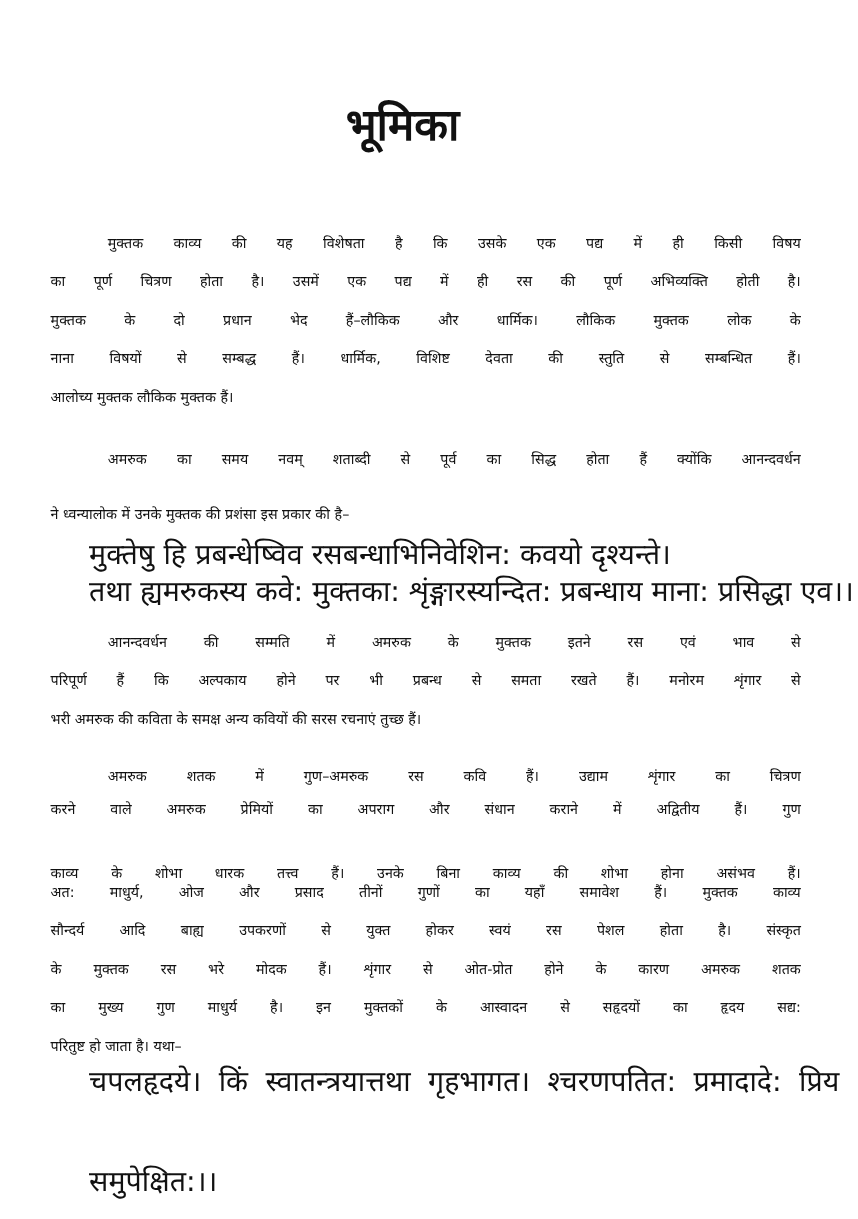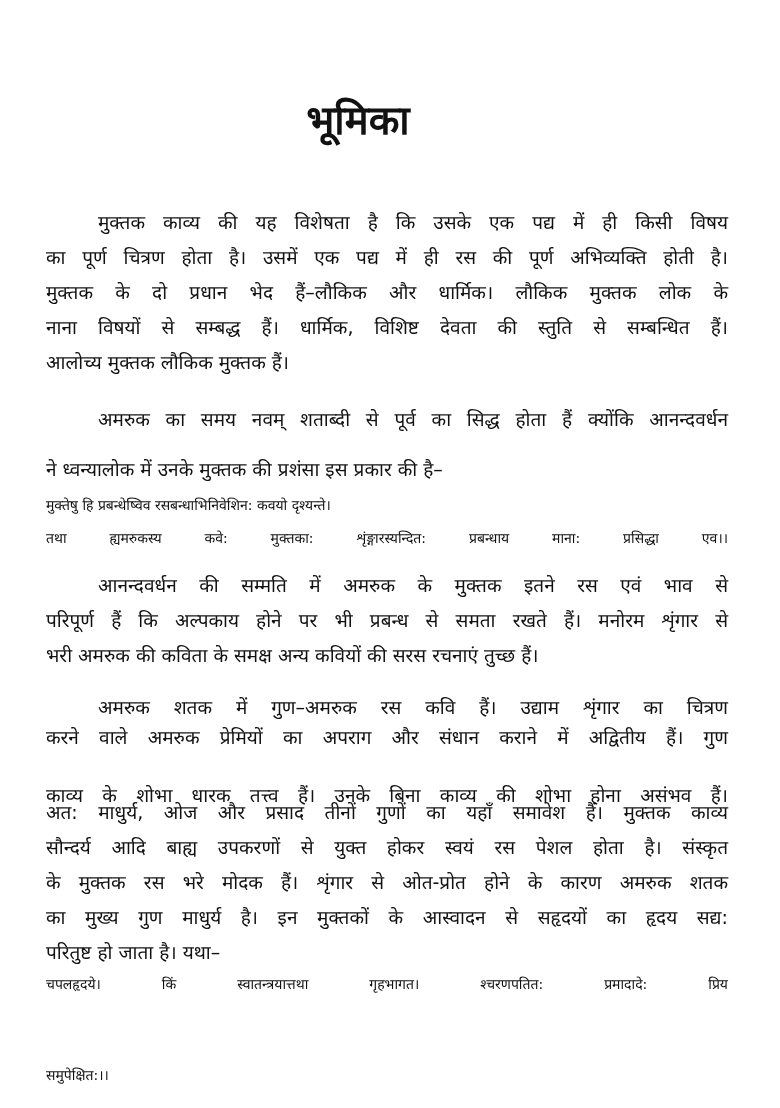--- a/index.html
+++ b/index.html
@@ -2,31 +2,31 @@
 <html><head>
 <meta charset="utf-8">
 <style>
   html, body { margin: 0; padding: 0; background: #ffffff; }
   body {
     width: 780px; height: 1108px; position: relative; overflow: hidden;
     font-family: "DejaVu Sans", "Liberation Sans", sans-serif;
     color: #111111;
   }
   .title {
-    position: absolute; left: 0; width: 716px; top: 88px;
-    text-align: center; font-size: 40px; font-weight: bold; line-height: 52px; margin-top: 6px;
+    position: absolute; left: 8px; width: 716px; top: 88px;
+    text-align: center; font-size: 40px; font-weight: bold; line-height: 52px;
   }
   .line {
     position: absolute; left: 46px; width: 682px;
-    font-size: 19px; line-height: 30px; white-space: nowrap;
+    font-size: 13px; line-height: 30px; white-space: nowrap;
     text-align: justify; text-align-last: justify;
   }
   .line.last { text-align-last: left; }
   .line.indent { left: 98px; width: 630px; }
-  .verse { font-size: 14px; }
+  .verse { font-size: 26px; margin-left: 35px; }
 </style>
 </head>
 <body>
 
 <div>
   <div class="title">भूमिका</div>
 
   <div class="line indent" style="top:207px">मुक्तक काव्य की यह विशेषता है कि उसके एक पद्य में ही किसी विषय</div>
   <div class="line" style="top:242px">का पूर्ण चित्रण होता है। उसमें एक पद्य में ही रस की पूर्ण अभिव्यक्ति होती है।</div>
   <div class="line" style="top:277px">मुक्तक के दो प्रधान भेद हैं–लौकिक और धार्मिक। लौकिक मुक्तक लोक के</div>

